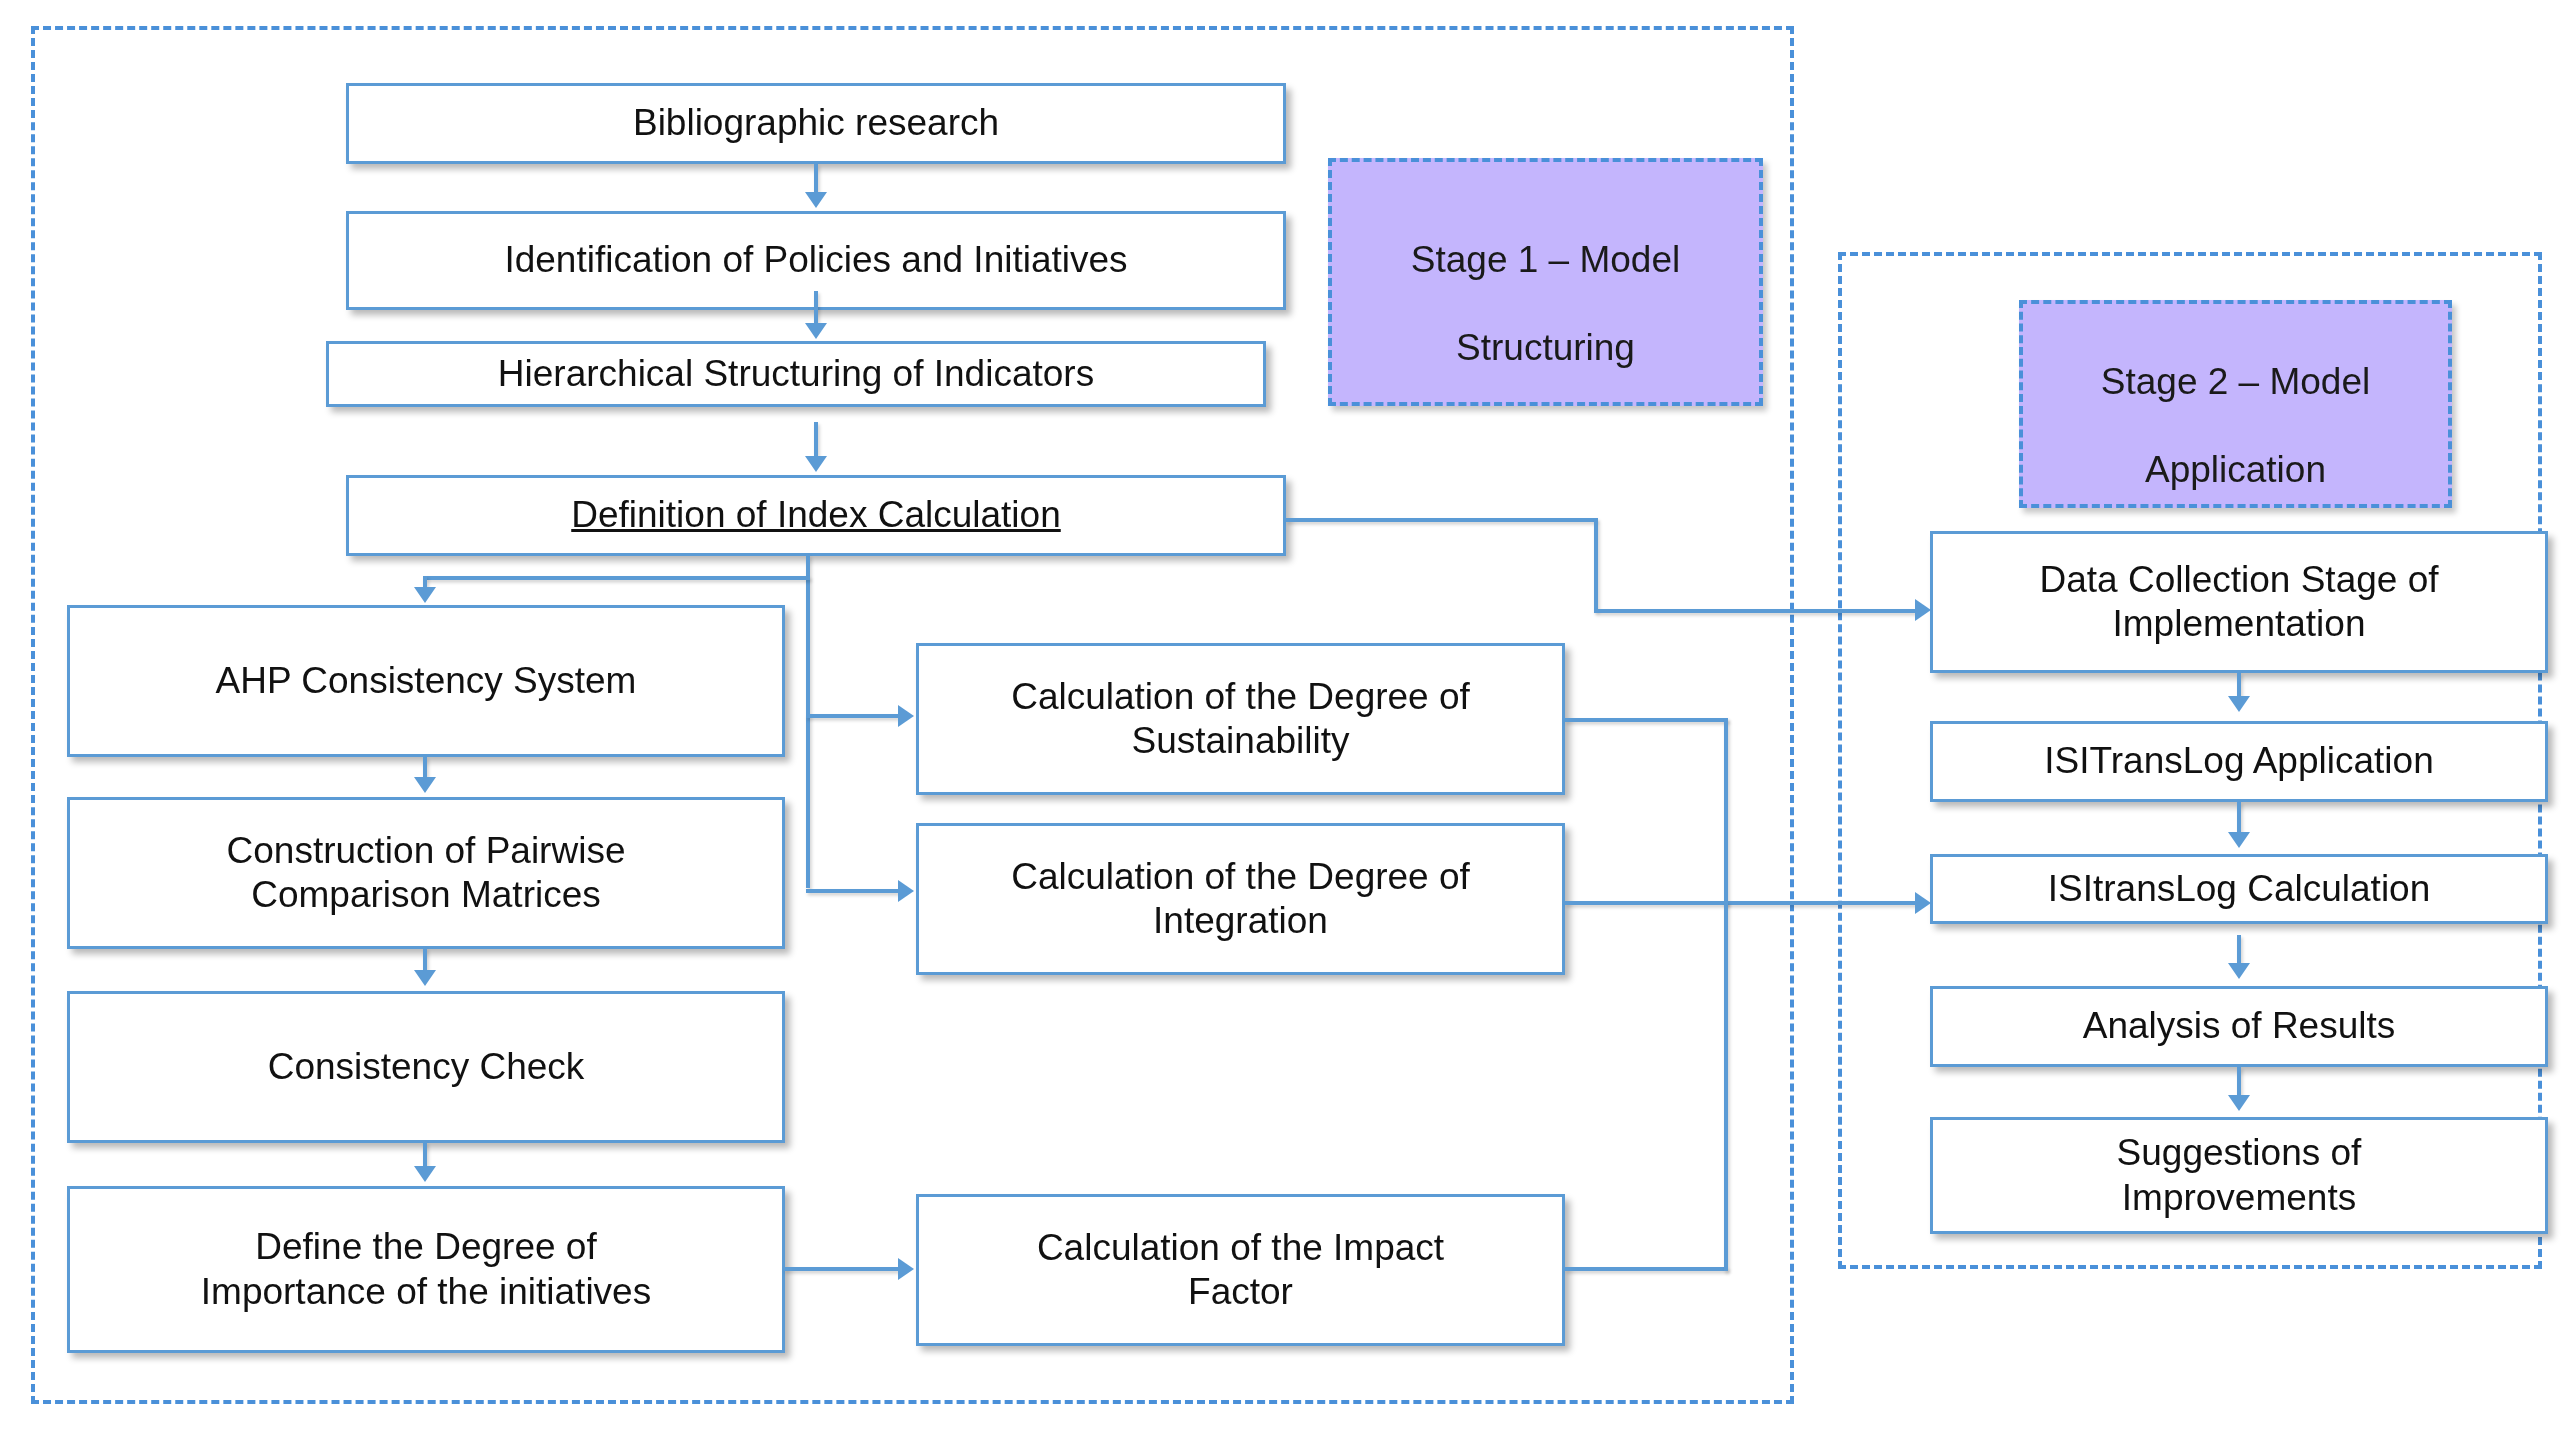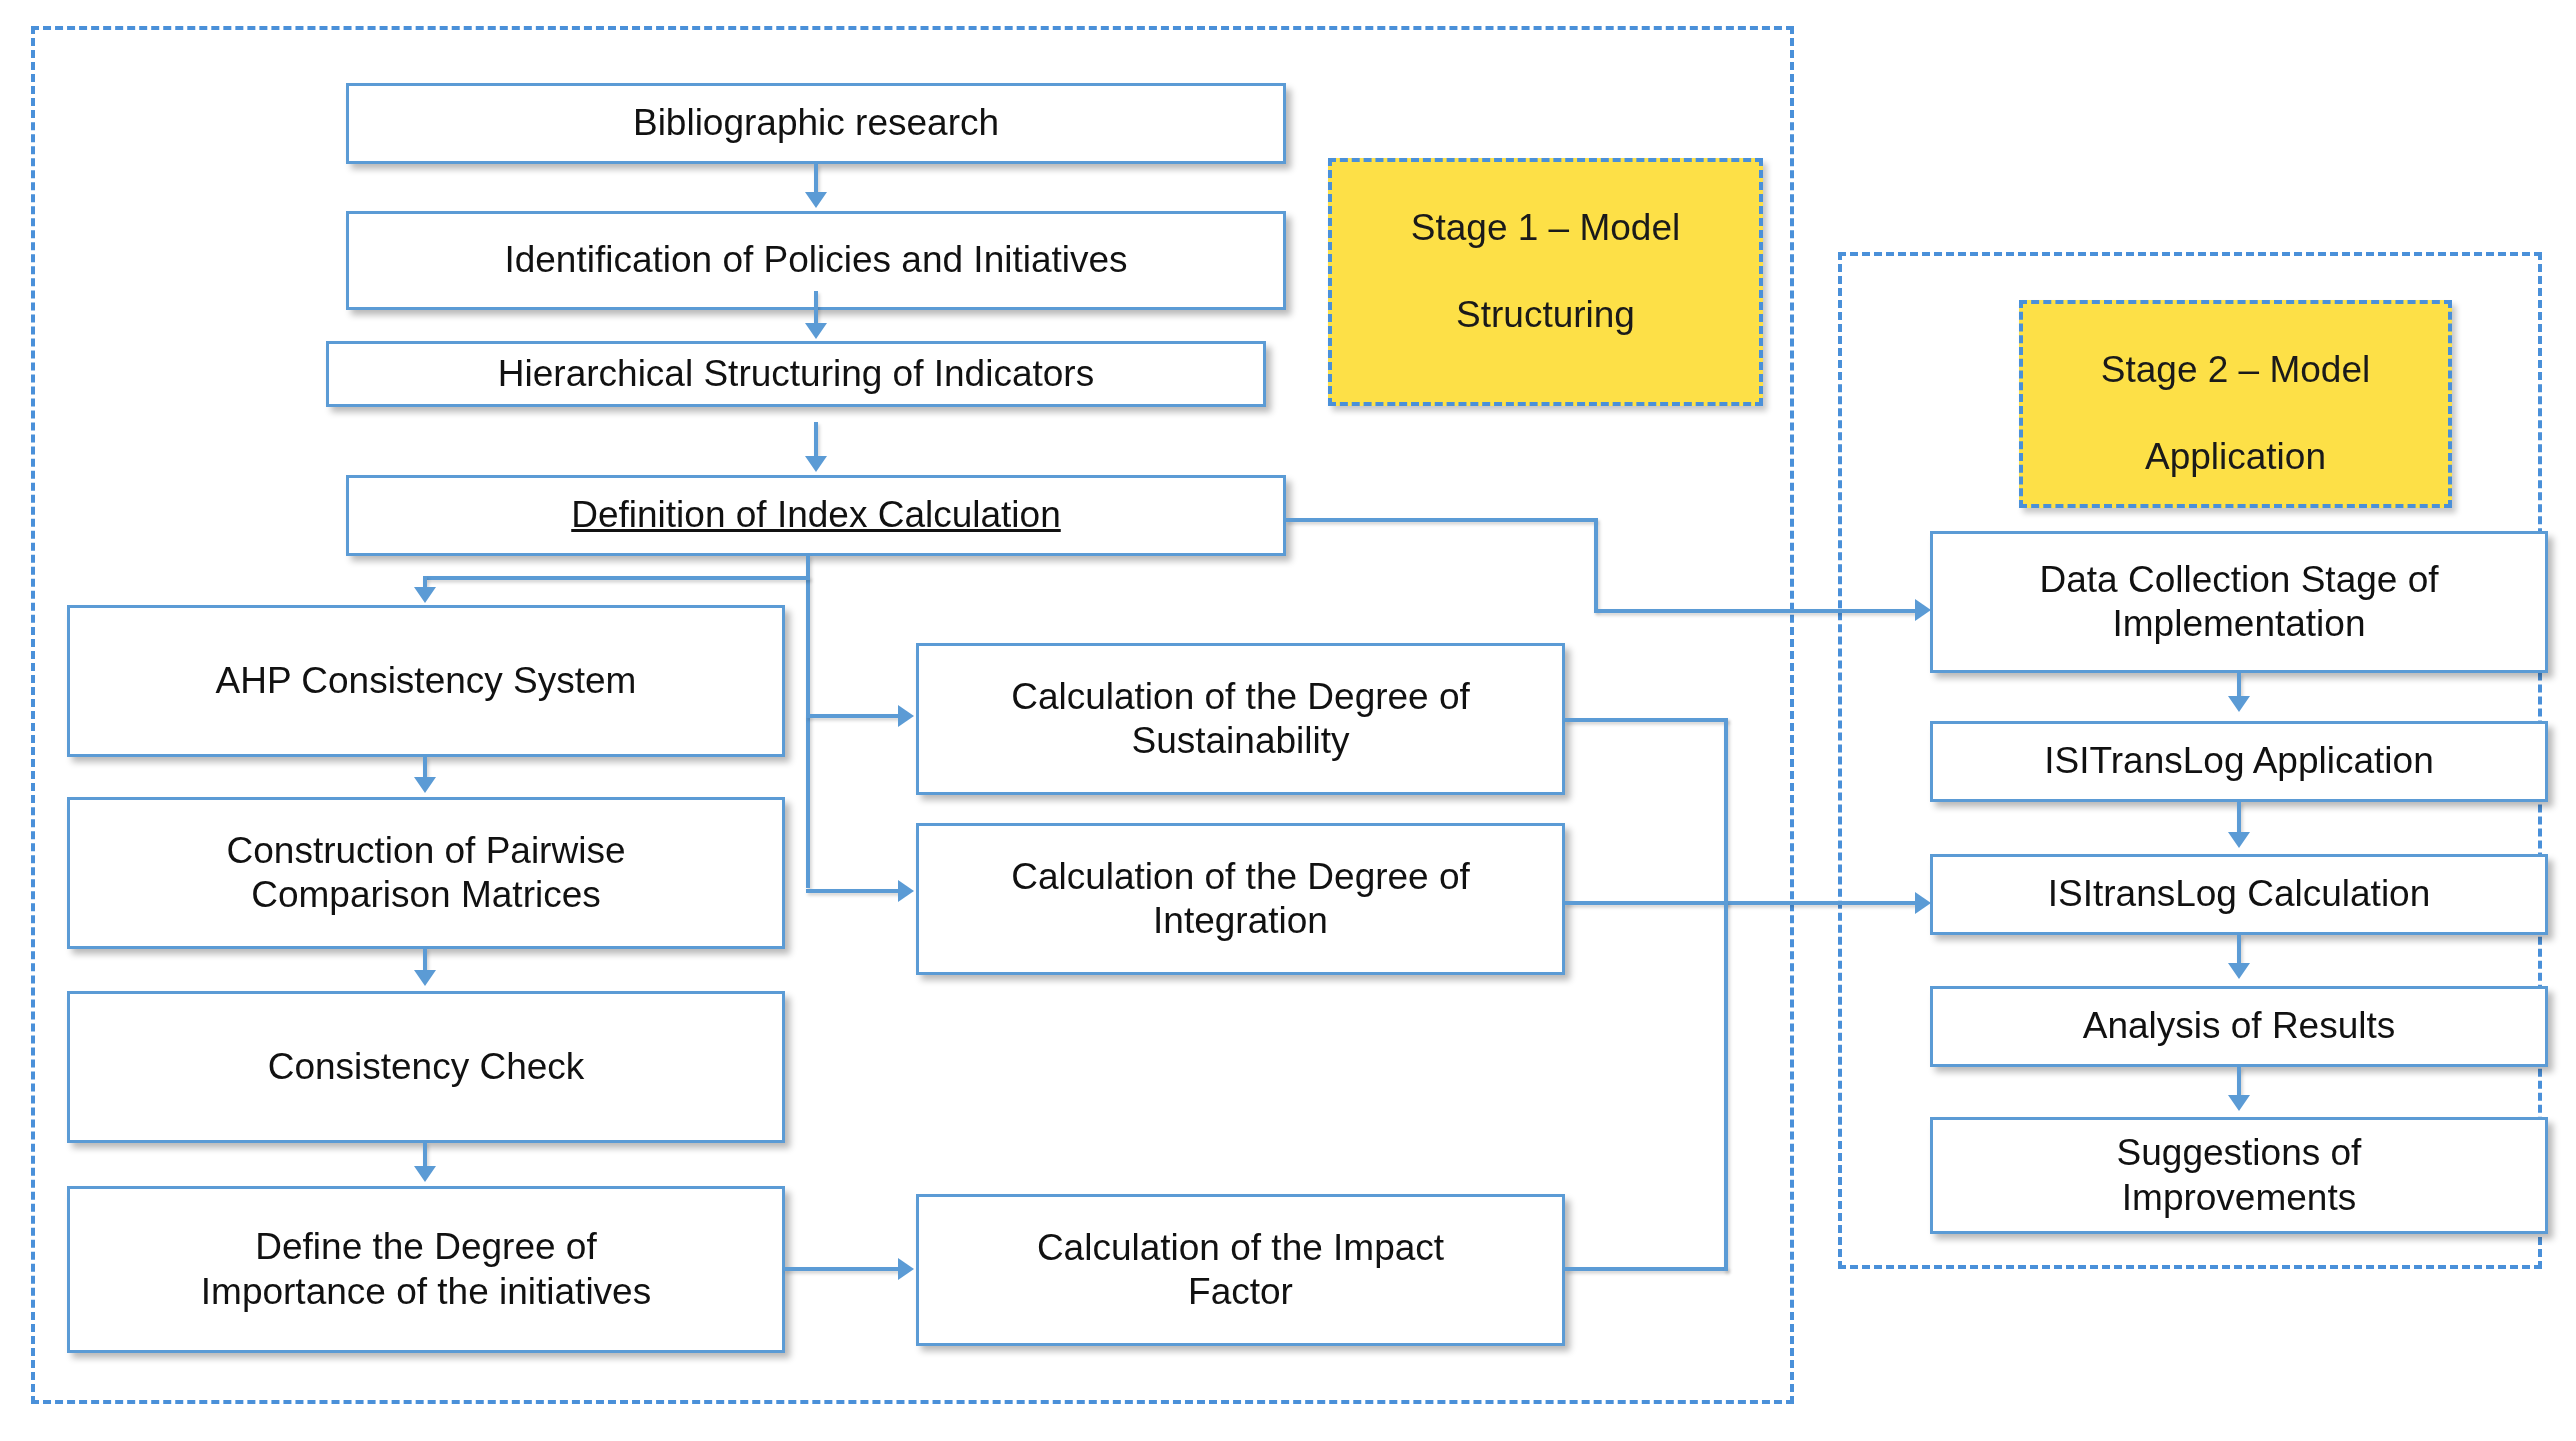--- a/index.html
+++ b/index.html
@@ -18,23 +18,24 @@
   
   .stage-container {
     position: absolute;
     border: 4.2px dashed #4a90d9;
     background: transparent;
     box-sizing: border-box;
   }
   .stage-label {
     position: absolute;
     border: 4.2px dashed #4a90d9;
-    background: #fde047;
+    background: #c4b5fd;
     box-sizing: border-box;
     display: flex;
+    align-items: center;
     justify-content: center;
     text-align: center;
     color: #1a1a1a;
     line-height: 1.18;
     box-shadow: 4.2px 5px 5.8px rgba(0,0,0,0.22);
   }
   
   .node {
     position: absolute;
     border: 3.3px solid #5b9bd5;
@@ -152,21 +153,21 @@
 
   <div class="node" style="left:1930px; top:531px; width:618px; height:142px; font-size:37px;">
     <span class="node-text">Data Collection Stage of
 Implementation</span>
   </div>
 
   <div class="node" style="left:1930px; top:721px; width:618px; height:81px; font-size:37px;">
     <span class="node-text">ISITransLog Application</span>
   </div>
 
-  <div class="node" style="left:1930px; top:854px; width:618px; height:81px; font-size:37px;">
+  <div class="node" style="left:1930px; top:854px; width:618px; height:70px; font-size:37px;">
     <span class="node-text">ISItransLog Calculation</span>
   </div>
 
   <div class="node" style="left:1930px; top:986px; width:618px; height:81px; font-size:37px;">
     <span class="node-text">Analysis of Results</span>
   </div>
 
   <div class="node" style="left:1930px; top:1117px; width:618px; height:117px; font-size:37px;">
     <span class="node-text">Suggestions of
 Improvements</span>

